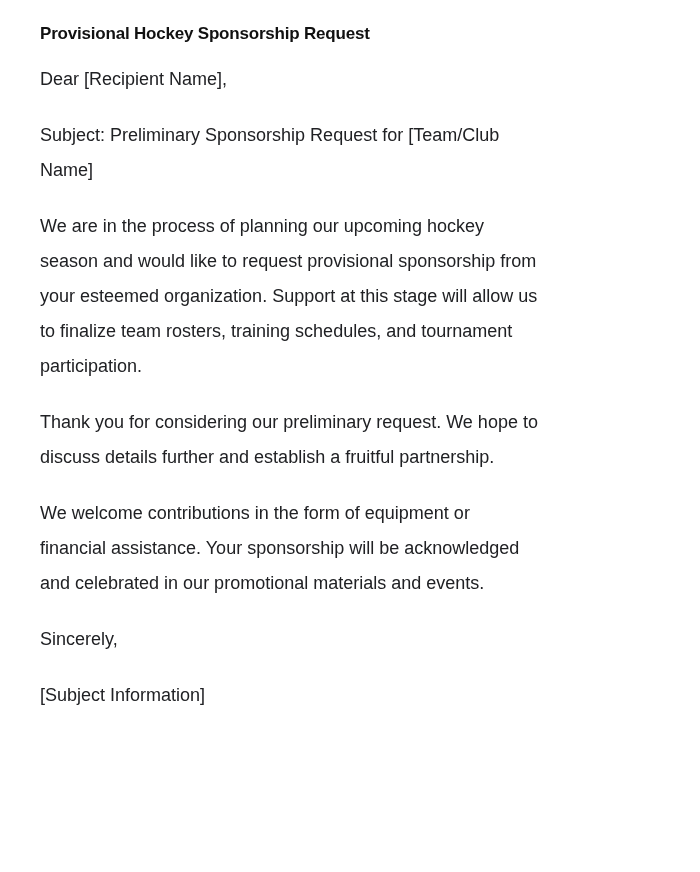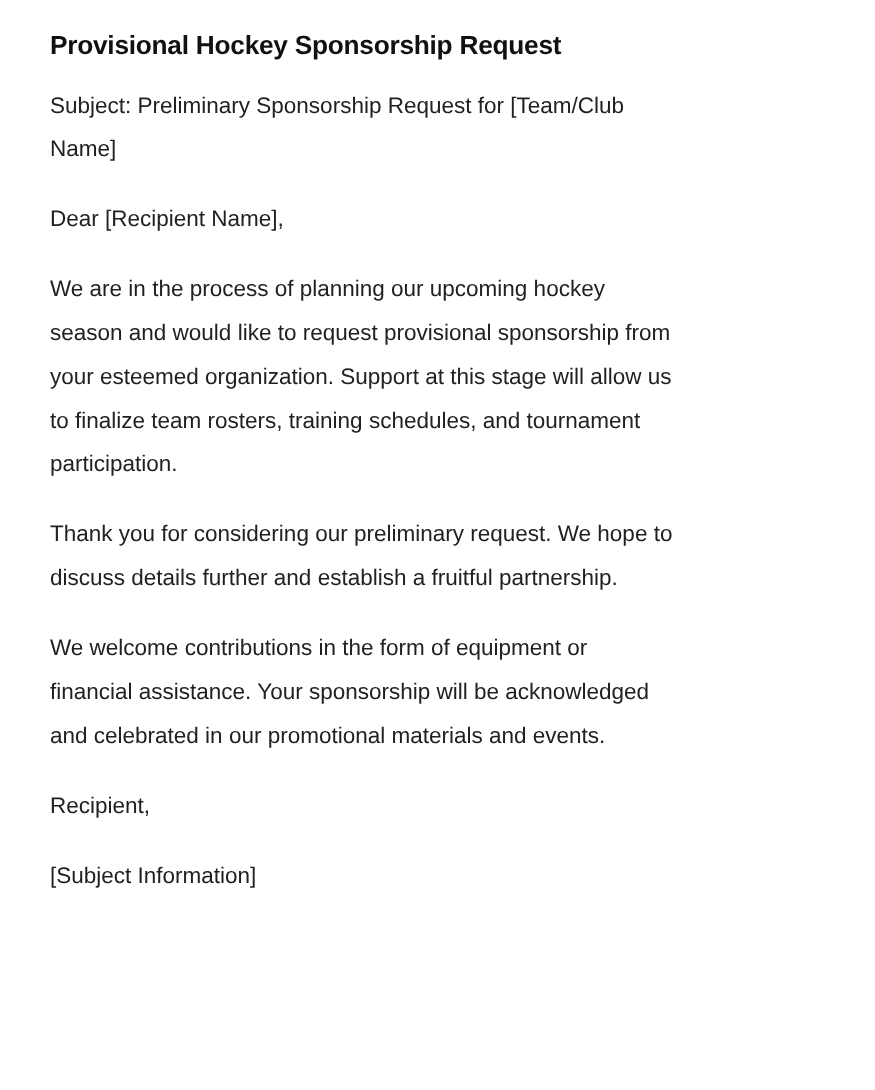--- a/index.html
+++ b/index.html
@@ -12,21 +12,21 @@
     height: 872px;
     box-sizing: border-box;
     background: #ffffff;
     padding: 23px 40px 40px 40px;
     font-family: "Liberation Sans", "DejaVu Sans", sans-serif;
     color: #202124;
     overflow: hidden;
   }
   .doc-title {
     margin: 0 0 17px 0;
-    font-size: 21px;
+    font-size: 17px;
     line-height: 1.3;
     font-weight: 700;
     color: #111111;
     letter-spacing: -0.2px;
   }
   .doc-paragraph {
     margin: 0 0 21px 0;
     font-size: 18px;
     line-height: 35px;
     font-weight: 400;
@@ -35,37 +35,37 @@
     max-width: 620px;
   }
 </style>
 </head>
 <body>
 
 <div class="page">
 
   <h1 class="doc-title">Provisional Hockey Sponsorship Request</h1>
 
+  <p class="doc-paragraph">Dear [Recipient Name],</p>
+
   <p class="doc-paragraph">Subject: Preliminary Sponsorship Request for [Team/Club
 Name]</p>
-
-  <p class="doc-paragraph">Dear [Recipient Name],</p>
 
   <p class="doc-paragraph">We are in the process of planning our upcoming hockey
 season and would like to request provisional sponsorship from
 your esteemed organization. Support at this stage will allow us
 to finalize team rosters, training schedules, and tournament
 participation.</p>
 
   <p class="doc-paragraph">Thank you for considering our preliminary request. We hope to
 discuss details further and establish a fruitful partnership.</p>
 
   <p class="doc-paragraph">We welcome contributions in the form of equipment or
 financial assistance. Your sponsorship will be acknowledged
 and celebrated in our promotional materials and events.</p>
 
-  <p class="doc-paragraph">Recipient,</p>
+  <p class="doc-paragraph">Sincerely,</p>
 
 
 
   <p class="doc-paragraph">[Subject Information]</p>
 
 </div>
 
 </body></html>

